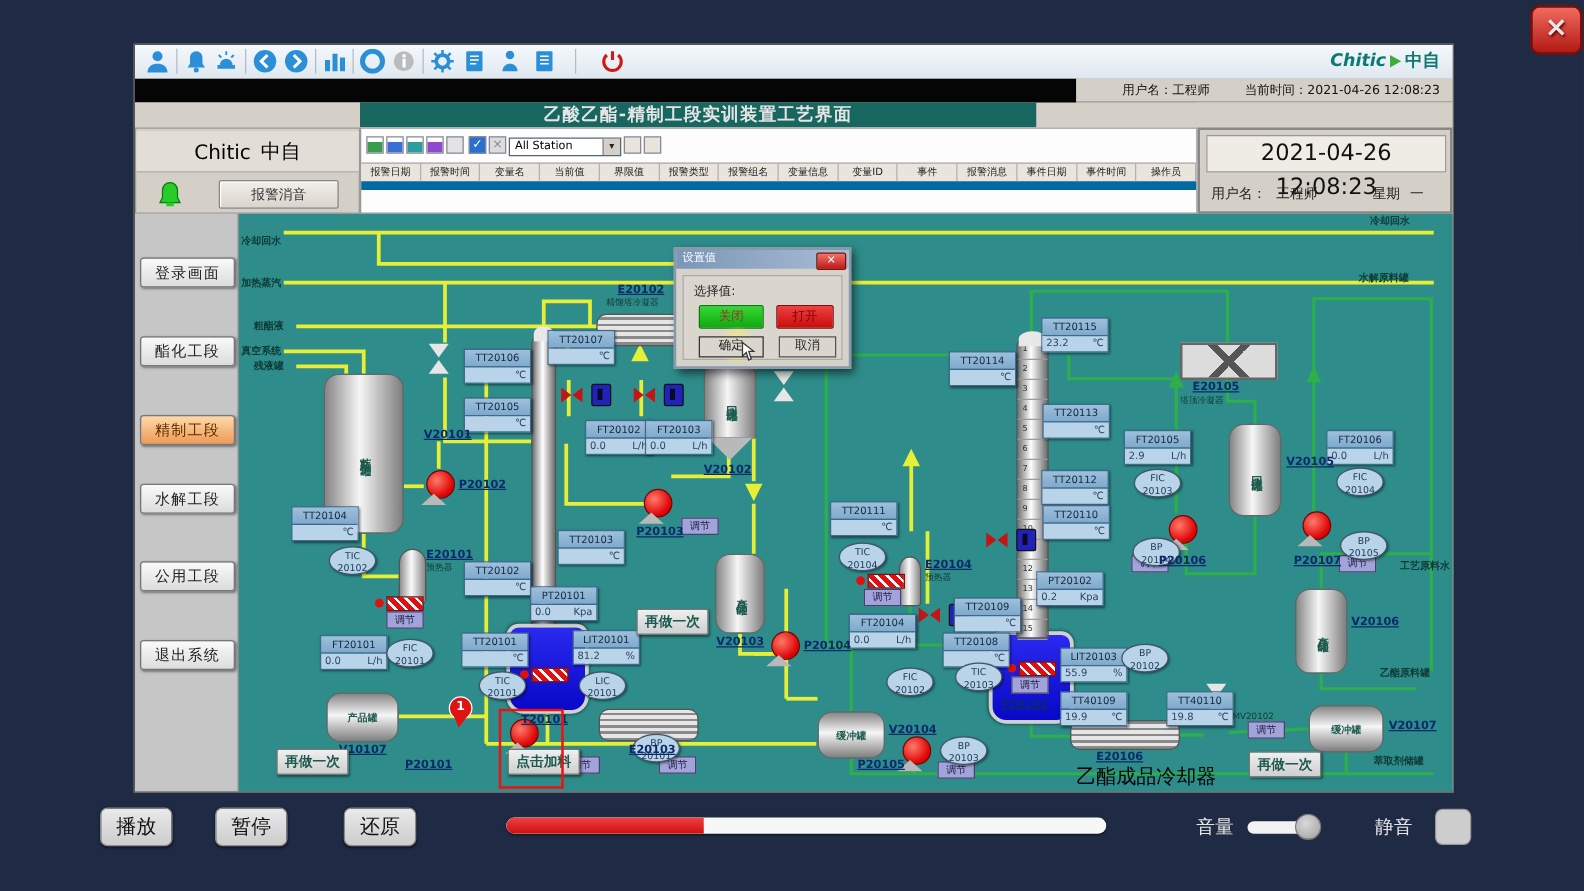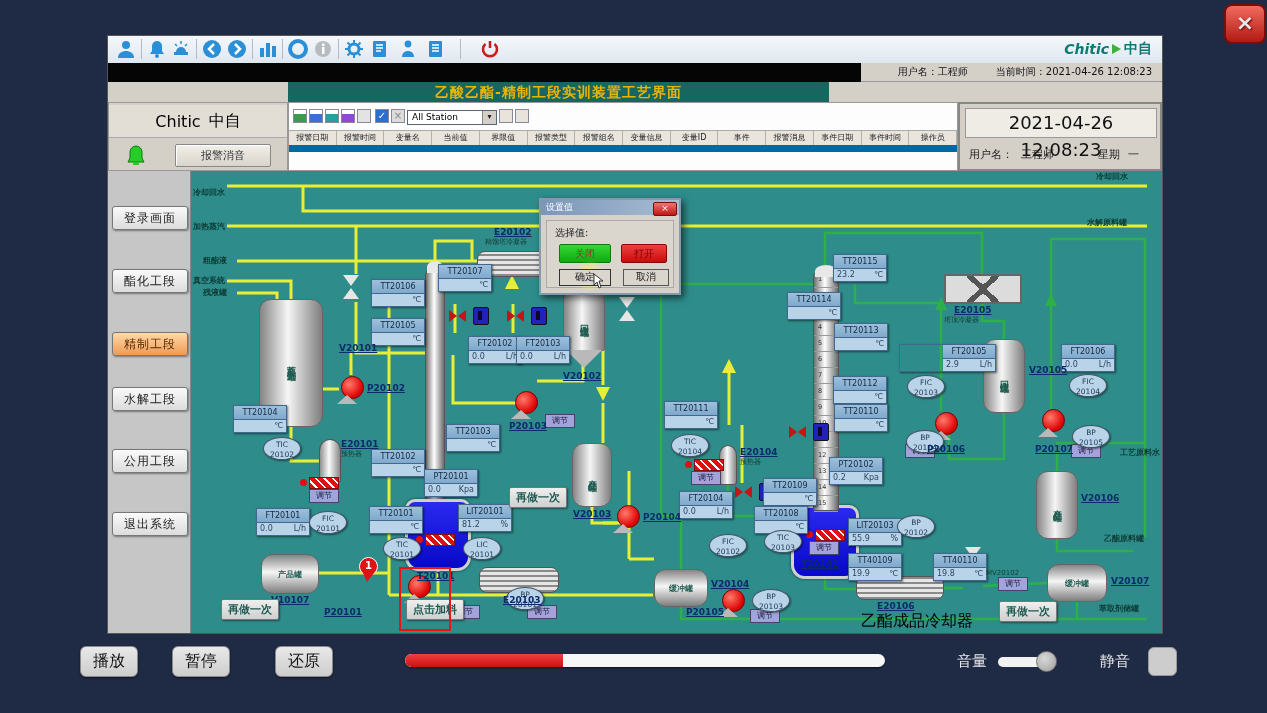--- a/index.html
+++ b/index.html
@@ -14,21 +14,21 @@
   .toolbar{left:0;top:0;width:1054px;height:27px;background:linear-gradient(#f4f8fc,#dfe7ef);border-bottom:1px solid #aab;}
   .ti{position:absolute;top:3px;width:22px;height:20px;}
   .tsep{position:absolute;top:3px;width:1px;height:20px;background:#b3bcc6;}
   .logo{position:absolute;display:flex;align-items:center;gap:3px;}
   .logo .ln{color:#0c7a72;font-weight:bold;font-style:italic;}
   .logo .tri{width:0;height:0;border-top:5px solid transparent;border-bottom:5px solid transparent;border-left:9px solid #3fae3a;}
   .logo .lc{color:#0c7a72;font-weight:bold;}
   .blackbar{left:0;top:27px;width:753px;height:19px;background:#050505;}
   .infobar{left:753px;top:27px;width:301px;height:19px;background:#d4d0c8;border-bottom:1px solid #999;font-size:10px;color:#111;display:flex;align-items:center;justify-content:flex-end;gap:28px;padding-right:10px;box-sizing:border-box;}
   .bandL{left:0;top:46px;width:180px;height:20px;background:#d4d0c8;}
-  .titlebar{left:180px;top:46px;width:541px;height:20px;background:#176660;color:#eab308;font-weight:bold;font-size:14px;text-align:center;line-height:20px;letter-spacing:1px;}
+  .titlebar{left:180px;top:46px;width:541px;height:20px;background:#176660;color:#e5e5e5;font-weight:bold;font-size:14px;text-align:center;line-height:20px;letter-spacing:1px;}
   .bandR{left:850px;top:46px;width:204px;height:20px;background:#d4d0c8;}
 
   .brandpanel{left:0;top:66px;width:180px;height:69px;background:#d4d0c8;border:1px solid #999;box-sizing:border-box;}
   .brandrow{position:absolute;left:0;top:2px;width:178px;height:32px;display:flex;align-items:center;justify-content:center;gap:4px;background:#e2ded6;border-bottom:1px solid #aaa;font-size:16px;}
   .bellbtn{position:absolute;left:16px;top:41px;width:22px;height:22px;}
   .mutebtn{position:absolute;left:66px;top:41px;width:94px;height:21px;background:linear-gradient(#f2efe9,#d9d5cc);border:1px solid #888;border-radius:2px;box-shadow:1px 1px 0 #fff inset;font-size:11px;color:#333;text-align:center;line-height:21px;}
 
   .alarmpanel{left:180px;top:66px;width:670px;height:69px;background:#fdfdfd;border:1px solid #999;box-sizing:border-box;}
   .ai{position:absolute;top:6px;width:14px;height:14px;border:1px solid #889;box-sizing:border-box;font-size:10px;line-height:12px;text-align:center;}
   .combo{position:absolute;left:118px;top:7px;width:90px;height:15px;background:#fff;border:1px solid #567;font-size:9px;line-height:13px;padding-left:4px;box-sizing:border-box;}
@@ -627,21 +627,21 @@
               <span>℃</span>
             </div>
           </div>
           <div class="tag" style="left: 563px; top: 335px;">
             <div class="tn">TT20108</div>
             <div class="tv">
               <span></span>
               <span>℃</span>
             </div>
           </div>
-          <div class="tag" style="left: 568px; top: 121px; margin-left: 28px;">
+          <div class="tag" style="left: 568px; top: 110px;">
             <div class="tn">TT20114</div>
             <div class="tv">
               <span></span>
               <span>℃</span>
             </div>
           </div>
           <div class="tag" style="left: 642px; top: 83px;">
             <div class="tn">TT20115</div>
             <div class="tv">
               <span>23.2</span>
@@ -690,21 +690,21 @@
               <span>℃</span>
             </div>
           </div>
           <div class="tag" style="left: 742px; top: 382px;">
             <div class="tn">TT40110</div>
             <div class="tv">
               <span>19.8</span>
               <span>℃</span>
             </div>
           </div>
-          <div class="tag" style="left: 708px; top: 173px; padding-left: 43px;">
+          <div class="tag" style="left: 708px; top: 173px;">
             <div class="tn">FT20105</div>
             <div class="tv">
               <span>2.9</span>
               <span>L/h</span>
             </div>
           </div>
           <div class="tag" style="left: 870px; top: 173px;">
             <div class="tn">FT20106</div>
             <div class="tv">
               <span>0.0</span>

